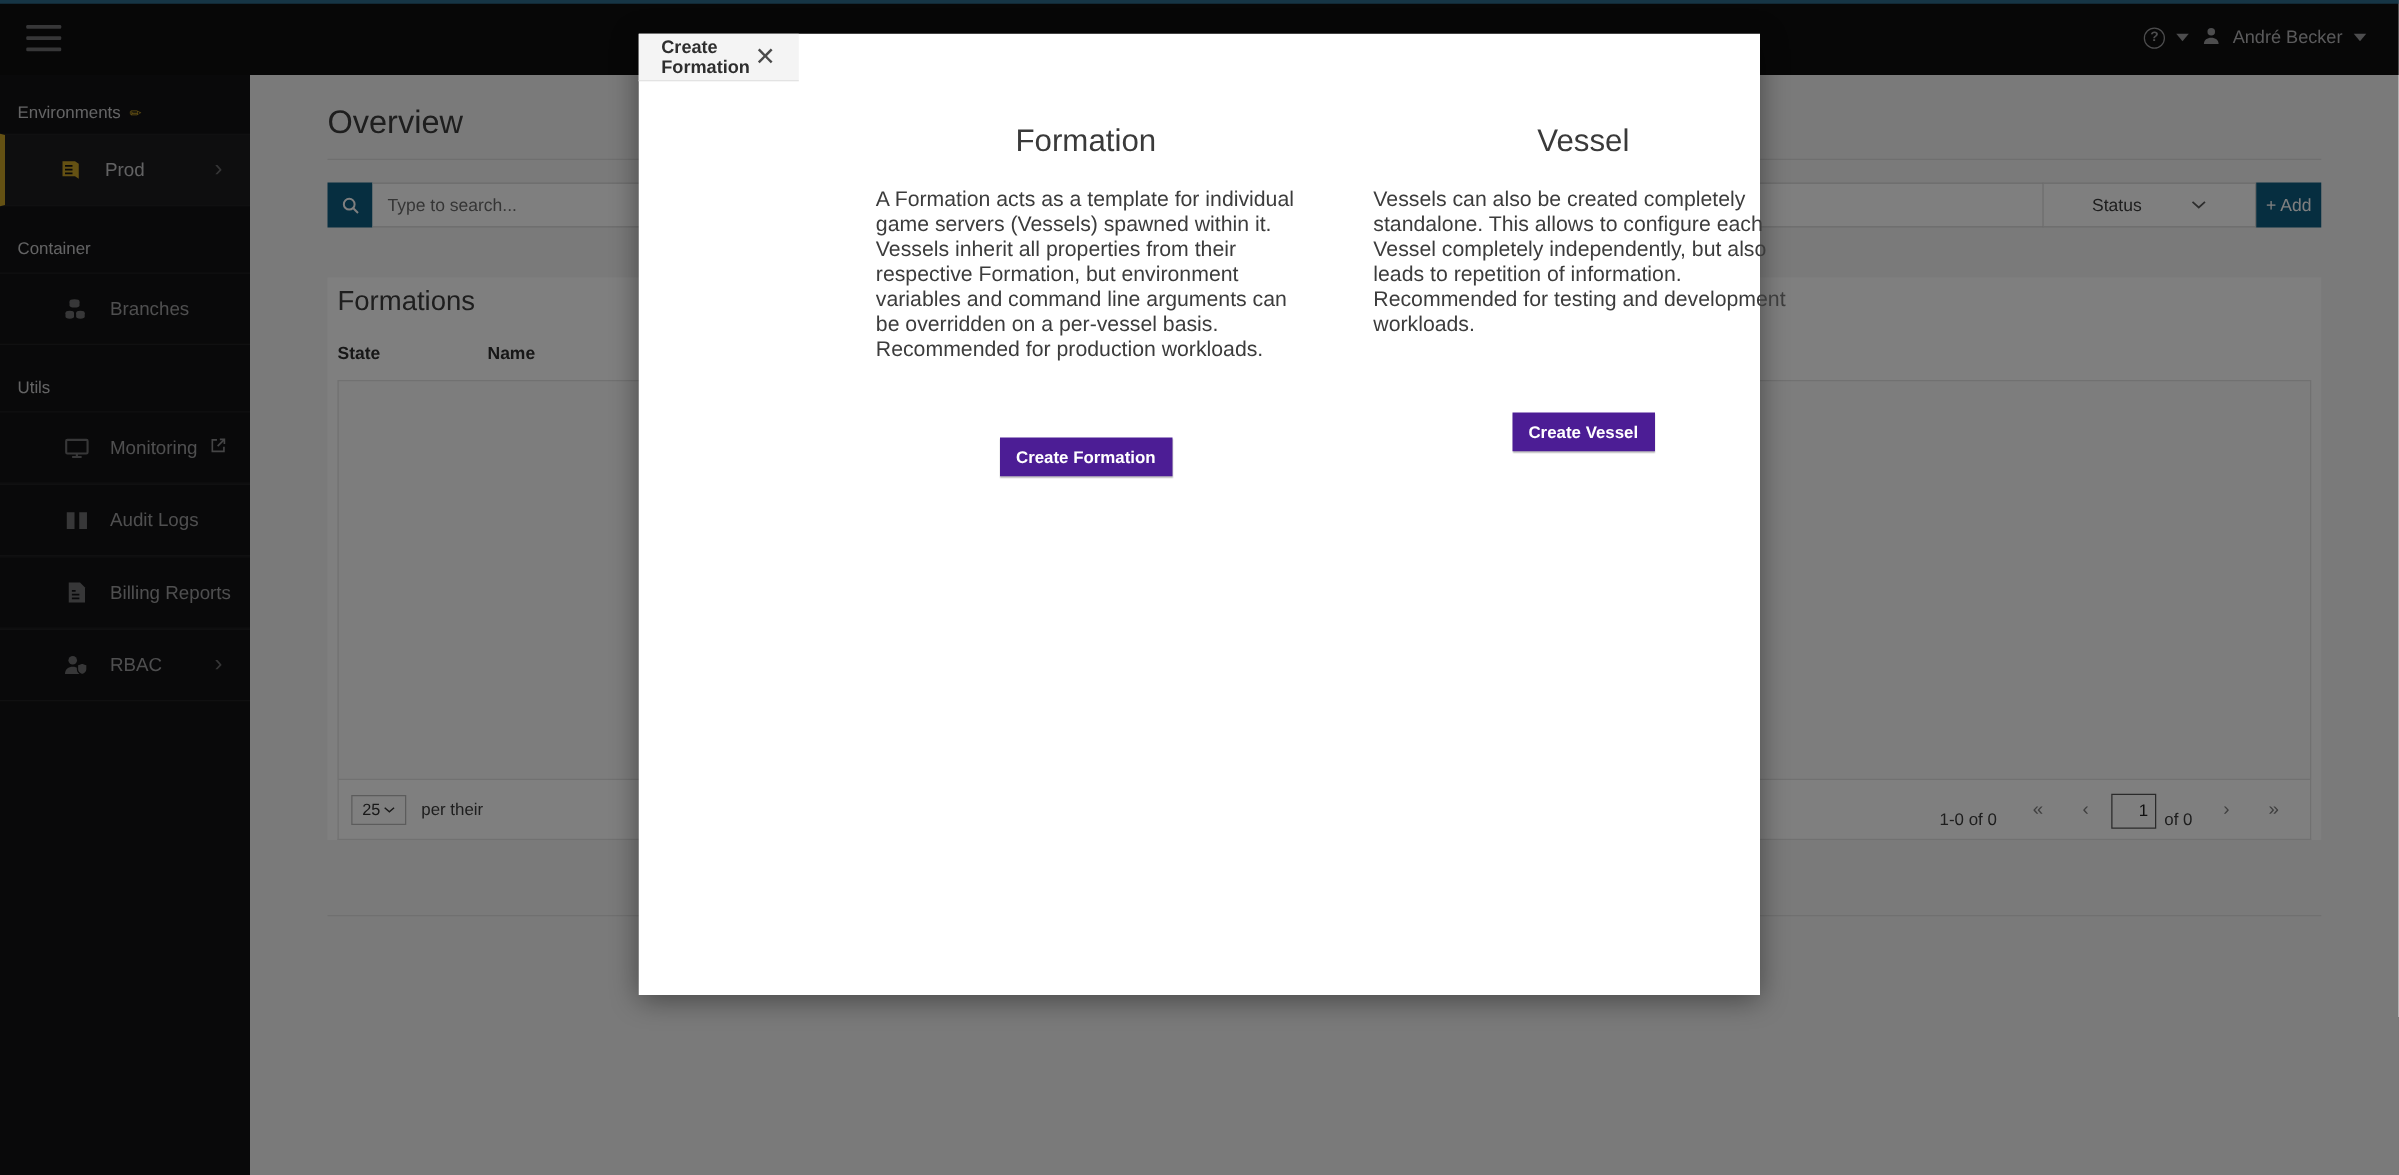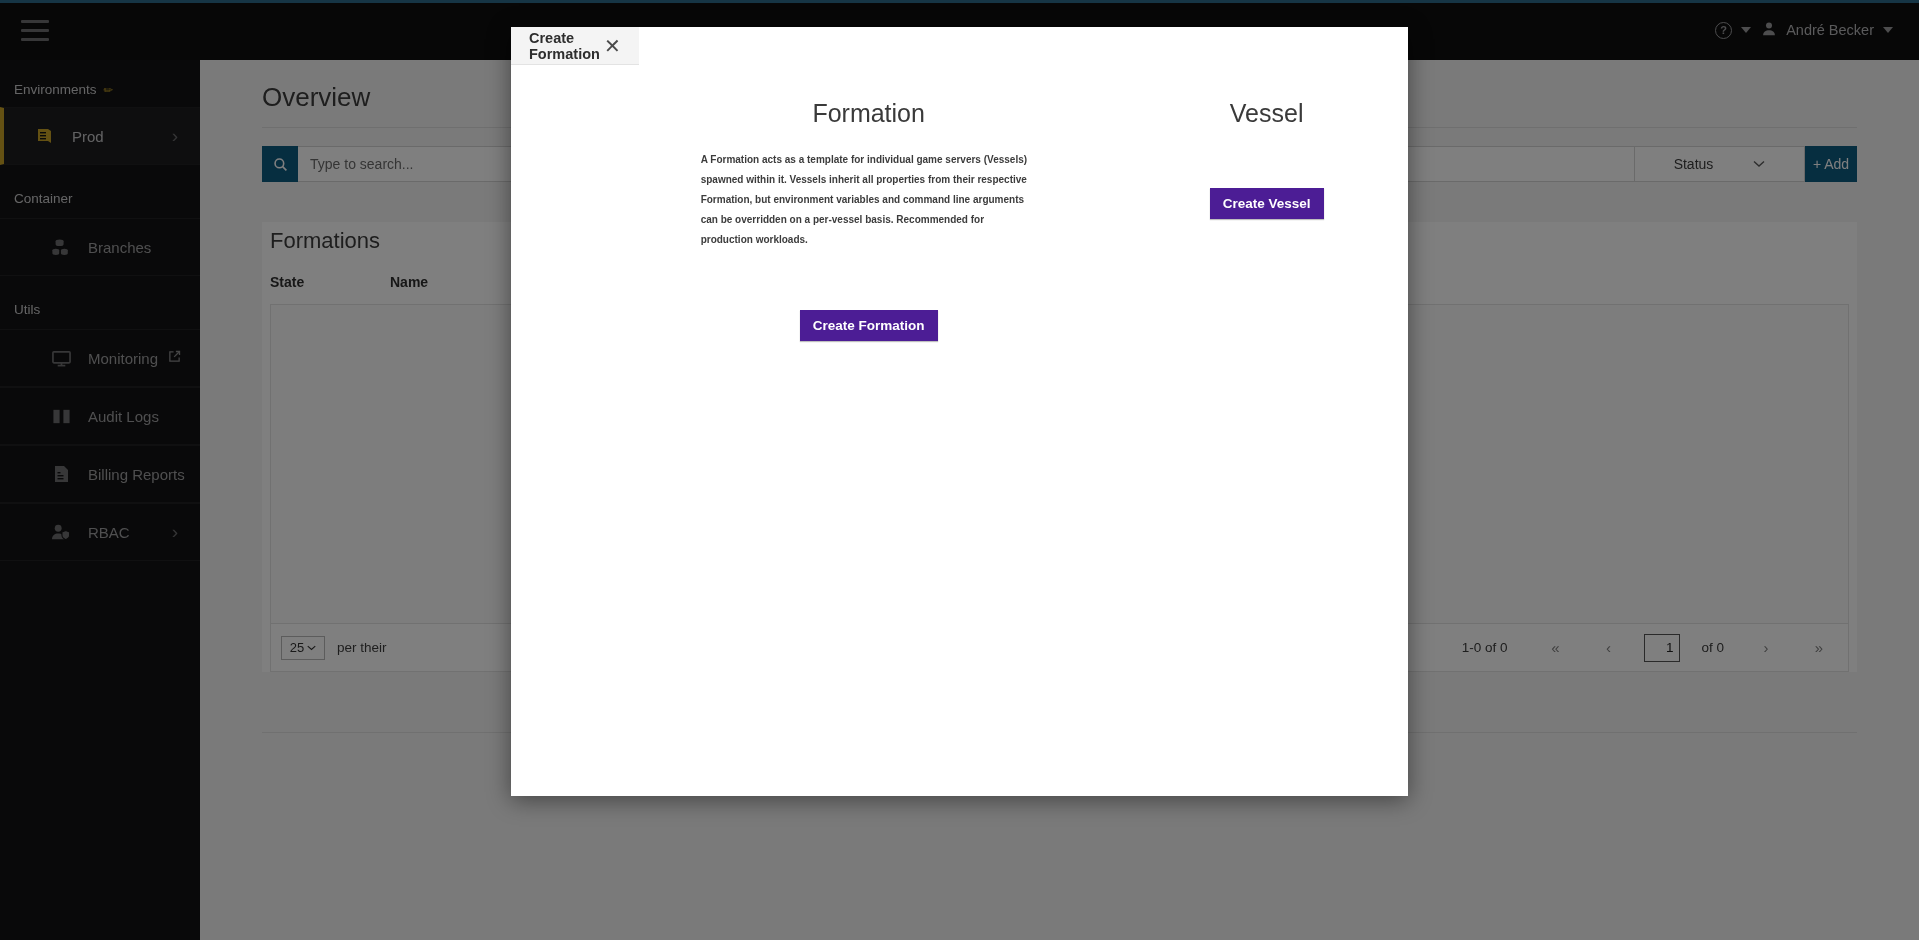--- a/index.html
+++ b/index.html
@@ -93,21 +93,21 @@
     display: flex; align-items: center;
     border-top: 1px solid #202022;
     border-bottom: 1px solid #202022;
     padding-left: 48px;
     cursor: pointer;
     font-size: 15px;
   }
   .side-item.active {
     background: #1d1d1f;
     border-left: 4px solid #c9a227;
-    padding-left: 28px;
+    padding-left: 40px;
   }
   .side-item .s-ico {
     width: 26px; margin-right: 14px;
     display: flex; align-items: center; justify-content: center;
   }
   .side-item .s-label { color: #9e9ea0; }
   .side-item.active .s-label { color: #c5c5c7; }
   .chevron-r {
     margin-left: auto; margin-right: 22px;
     color: #6a6a6c; font-size: 19px; font-weight: 300;
@@ -194,21 +194,21 @@
   }
   .per-page-sel {
     width: 44px; height: 24px;
     border: 1px solid #b9b9b9; background: #fff;
     display: flex; align-items: center; justify-content: center;
     gap: 3px; font-size: 13px; color: #333;
     cursor: pointer;
   }
   .per-page-lbl { margin-left: 12px; color: #3c3c3c; }
   .pager-right {
-    margin-left: auto; display: flex; align-items: center; gap: 15px;
+    margin-left: auto; display: flex; align-items: flex-end; gap: 0;
   }
   .range-lbl { margin-right: 14px; color: #3c3c3c; }
   .pg-btn {
     width: 38px; height: 30px;
     display: flex; align-items: center; justify-content: center;
     color: #808080; font-size: 15px; cursor: pointer;
   }
   .pg-num {
     width: 36px; height: 28px; border: 1px solid #555;
     background: #fff; display: flex; align-items: center;
@@ -262,24 +262,23 @@
     gap: 62px;
     align-items: flex-start;
   }
   .col { width: 336px; }
   .col-title {
     text-align: center;
     font-size: 25px; font-weight: 300; color: #3a3a3a;
     margin-bottom: 22px;
   }
   .col-desc {
-    font-size: 10px; line-height: 20px;
+    font-size: 17px; line-height: 20px;
     color: #3c3c3c;
     text-align: left;
-    font-weight: bold;
   }
   .col-btn-wrap {
     display: flex; justify-content: center;
     margin-top: 60px;
   }
   .primary-btn {
     background: #4c1d95;
     color: #fff;
     border: none;
     font-size: 13.5px; font-weight: bold;
@@ -475,20 +474,21 @@
       <div class="col">
         <div class="col-title">Formation</div>
         <div class="col-desc">A Formation acts as a template for individual game servers (Vessels) spawned within it. Vessels inherit all properties from their respective Formation, but environment variables and command line arguments can be overridden on a per-vessel basis. Recommended for production workloads.</div>
         <div class="col-btn-wrap">
           <button class="primary-btn">Create Formation</button>
         </div>
       </div>
 
       <div class="col">
         <div class="col-title">Vessel</div>
+        <div class="col-desc">Vessels can also be created completely standalone. This allows to configure each Vessel completely independently, but also leads to repetition of information. Recommended for testing and development workloads.</div>
         <div class="col-btn-wrap">
           <button class="primary-btn">Create Vessel</button>
         </div>
       </div>
 
     </div>
   </div>
 
 </div>
 

